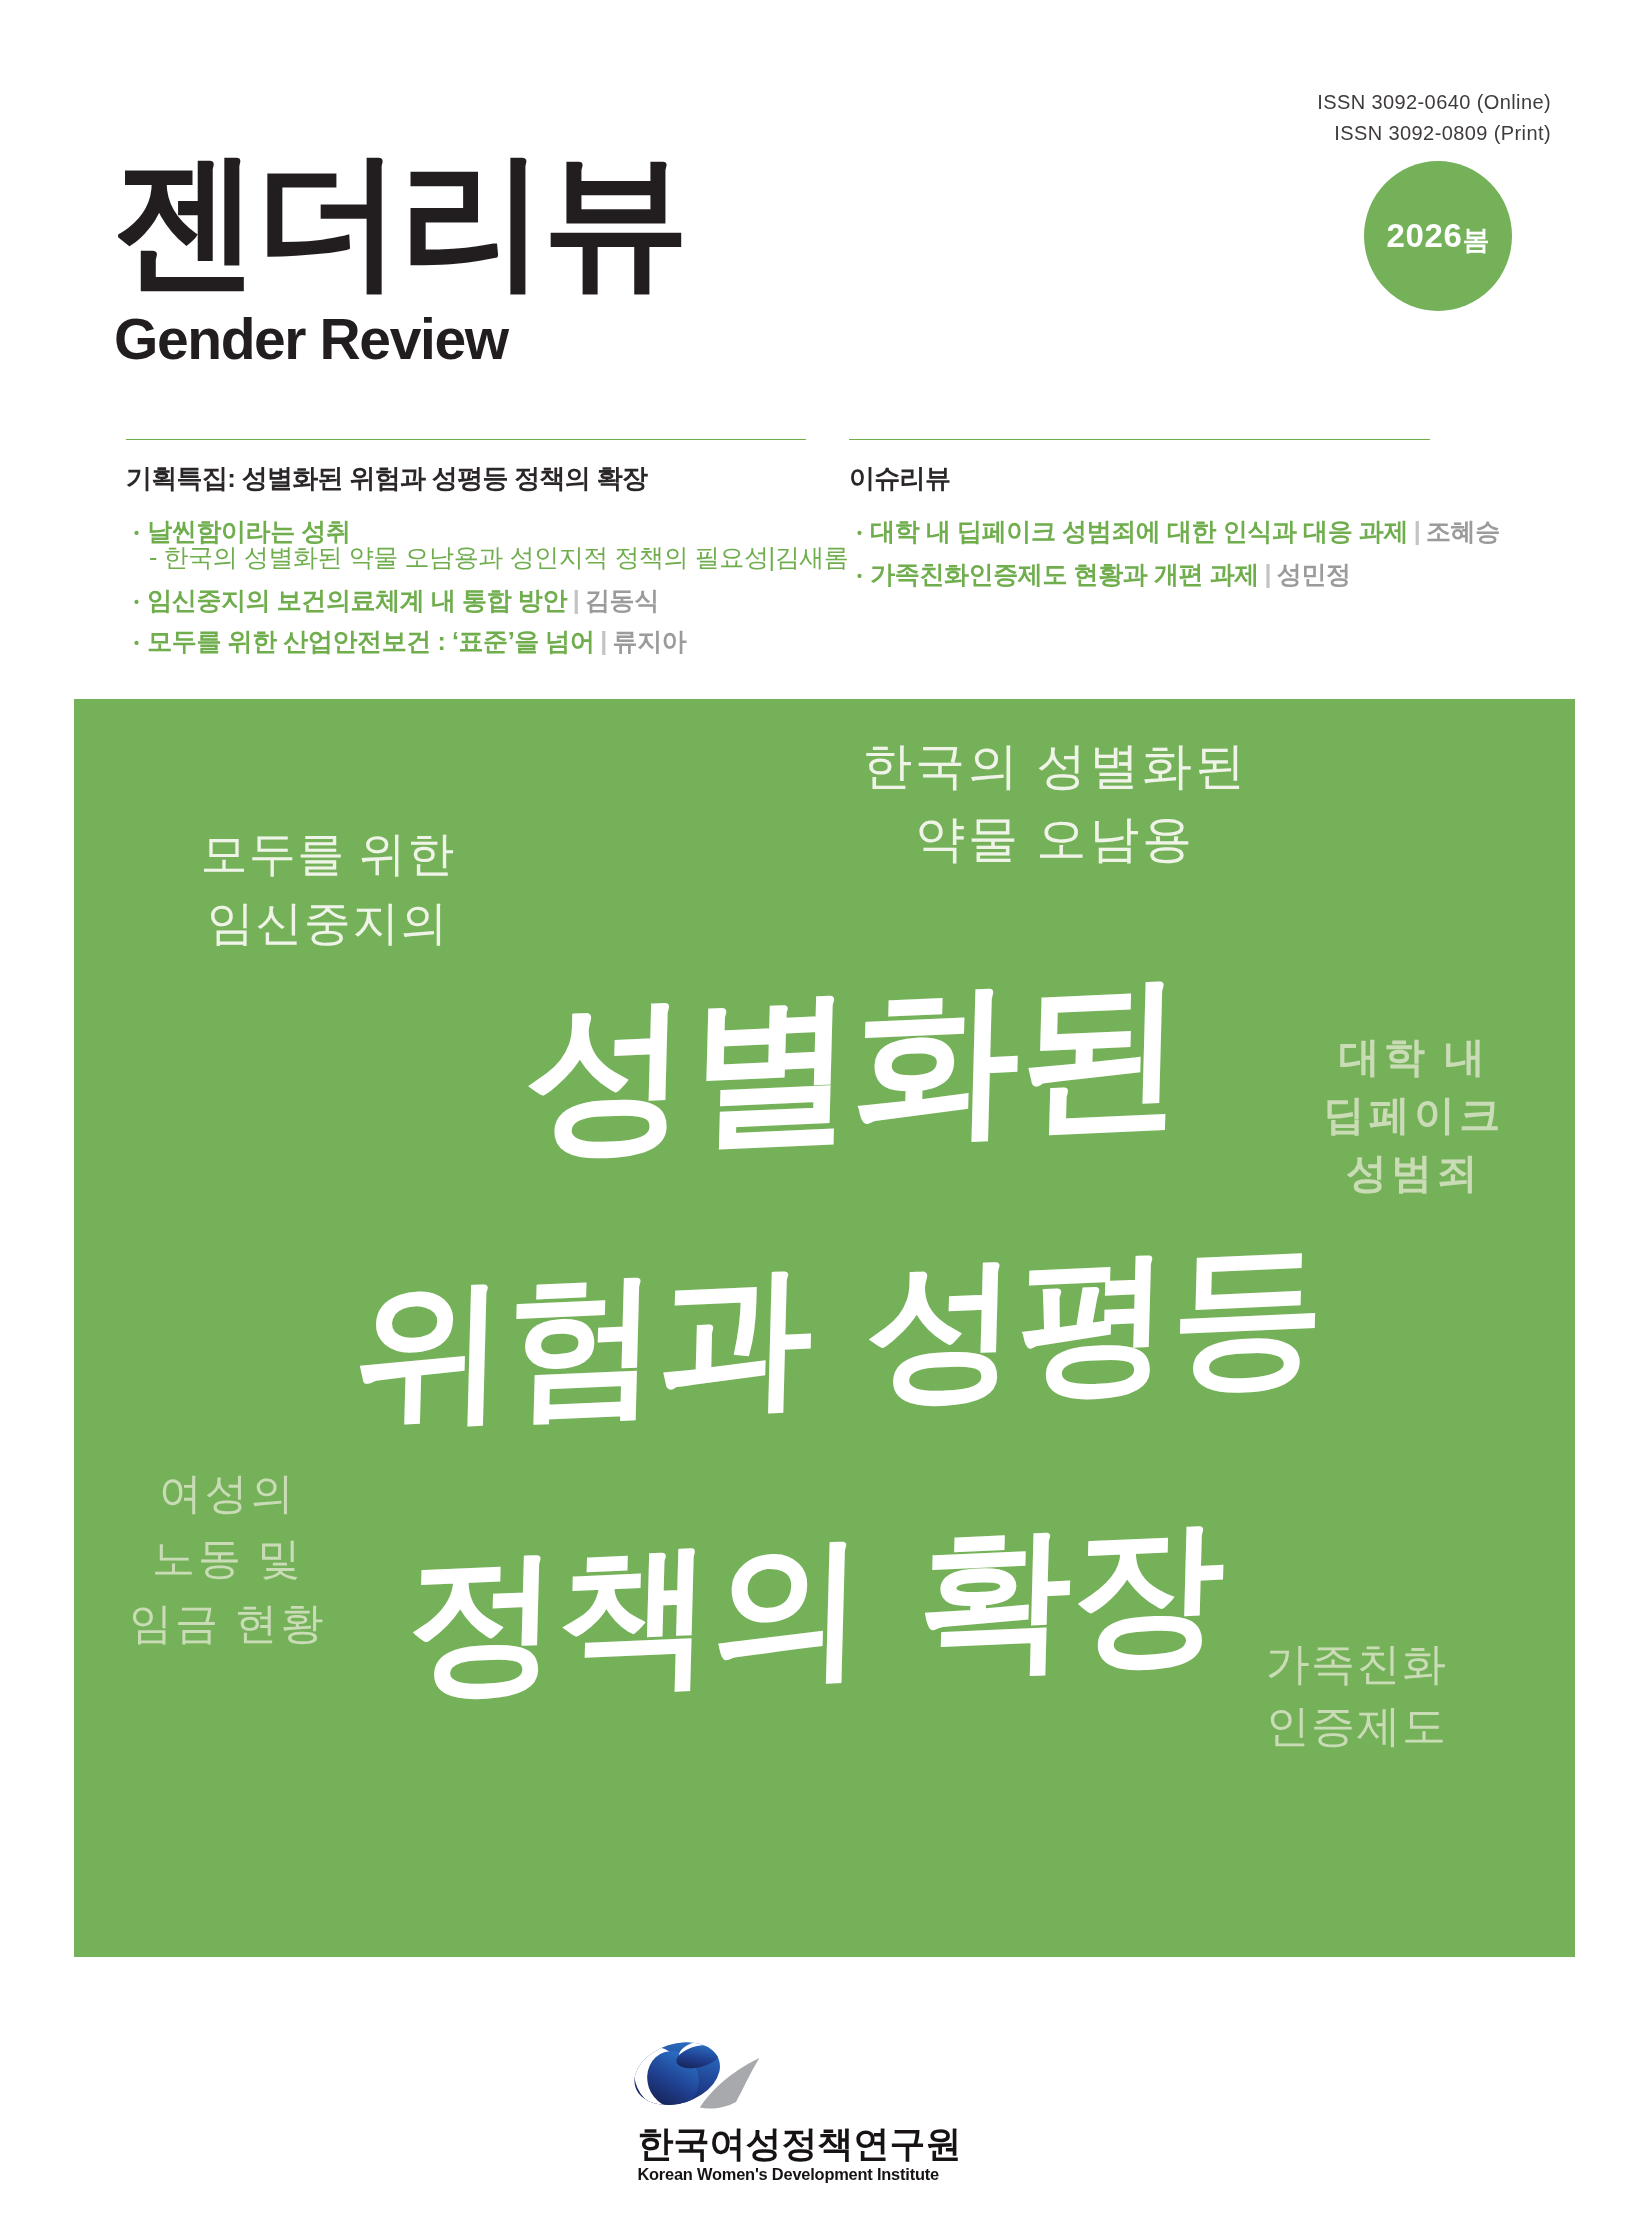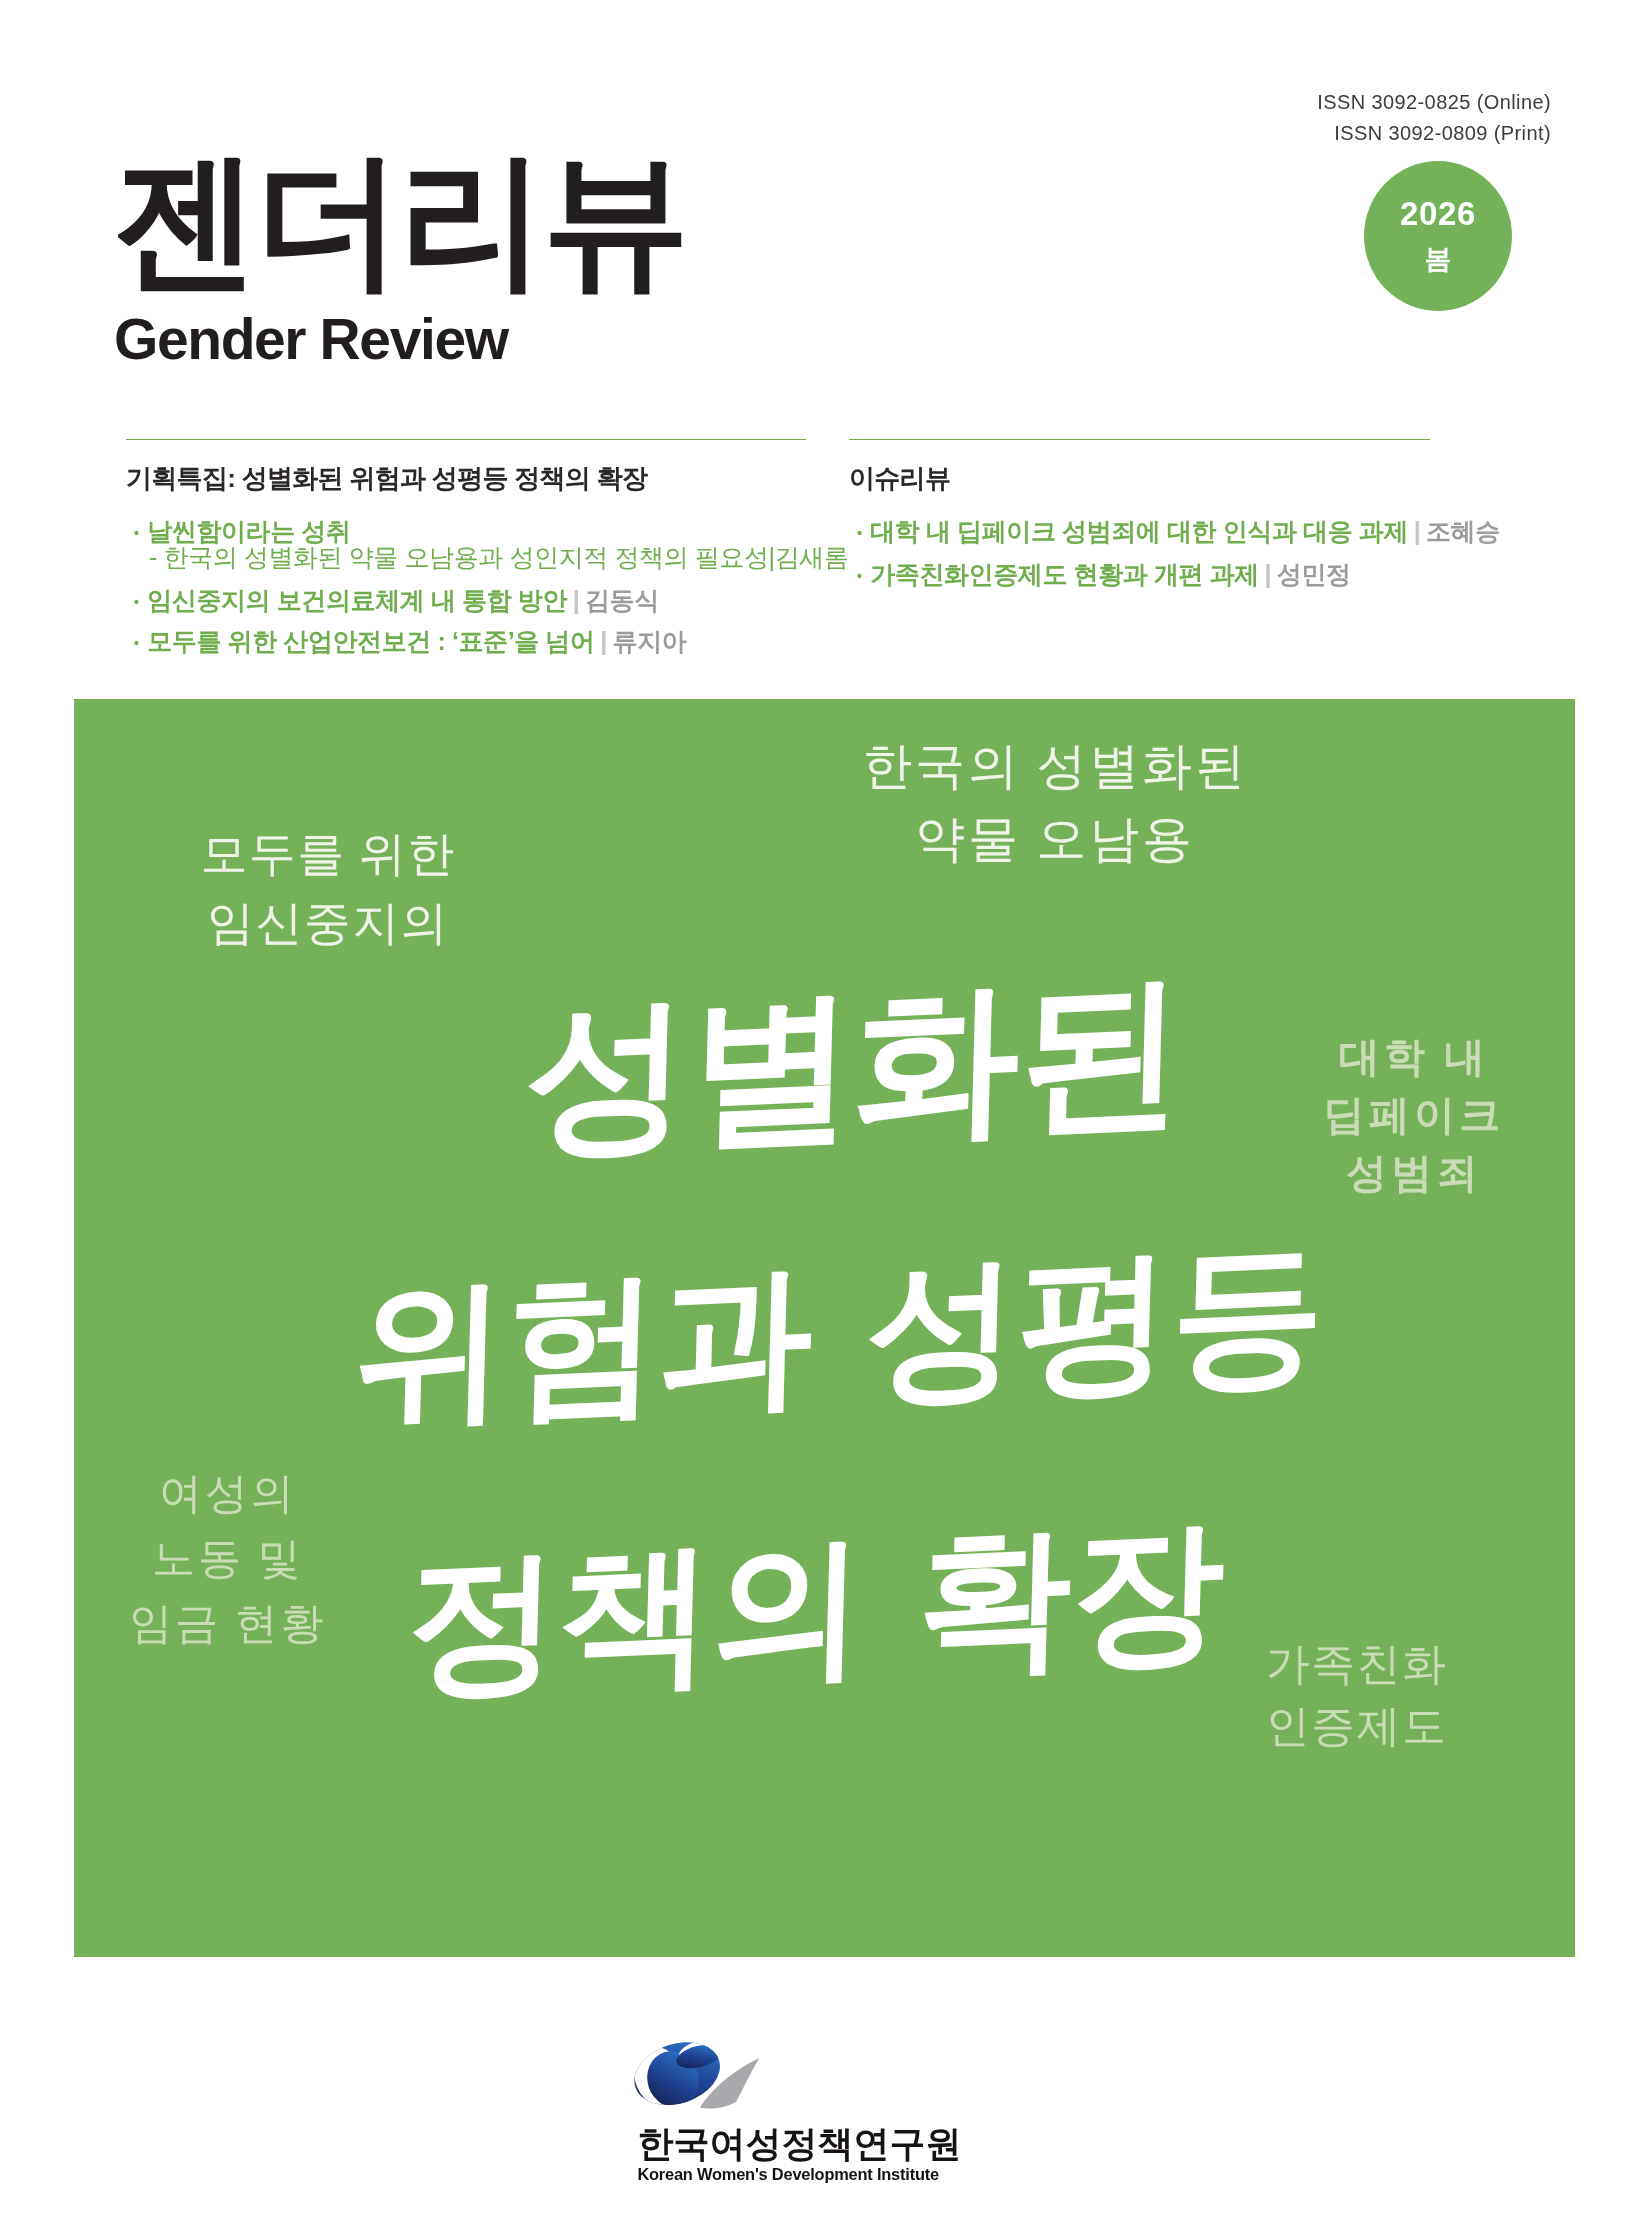--- a/index.html
+++ b/index.html
@@ -24,21 +24,21 @@
   }
   .title-en{
     position:absolute;left:114px;top:311px;
     font-size:57px;font-weight:700;line-height:1;
     letter-spacing:-1.4px;color:var(--ink);
   }
   .badge{
     position:absolute;left:1364px;top:161px;
     width:148px;height:150px;border-radius:50%;
     background:var(--green);
-    display:flex;flex-direction:column;align-items:center;justify-content:center;
+    display:flex;flex-direction:row;align-items:center;justify-content:center;
     color:#ffffff;text-align:center;
   }
   .badge .year{font-size:33px;font-weight:700;letter-spacing:0.7px;}
   .badge .season{font-size:27px;font-weight:700;margin-top:8.6px;}
   
   .toc-col{position:absolute;top:428px;}
   .toc-col.left{left:126px;width:680px;}
   .toc-col.right{left:849px;width:581px;}
   .rule{position:absolute;left:0;top:11.4px;width:100%;border-top:1.4px solid var(--rule-green);}
   .toc-header{
@@ -99,21 +99,21 @@
   .pub-text{margin-left:11.4px;padding-top:17px;}
   .pub-kr{font-size:36px;font-weight:800;line-height:1;color:#171314;letter-spacing:0;}
   .pub-en{font-size:16.4px;font-weight:700;line-height:1;color:#171314;margin-top:4.3px;letter-spacing:-0.2px;}
 </style>
 </head>
 <body>
 
 <div class="page">
 
   <div class="issn">
-    <div>ISSN 3092-0825 (Online)</div>
+    <div>ISSN 3092-0640 (Online)</div>
     <div>ISSN 3092-0809 (Print)</div>
   </div>
 
   <div class="title-kr">젠더리뷰</div>
   <div class="title-en">Gender Review</div>
 
   <div class="badge">
     <div class="year">2026</div>
     <div class="season">봄</div>
   </div>

